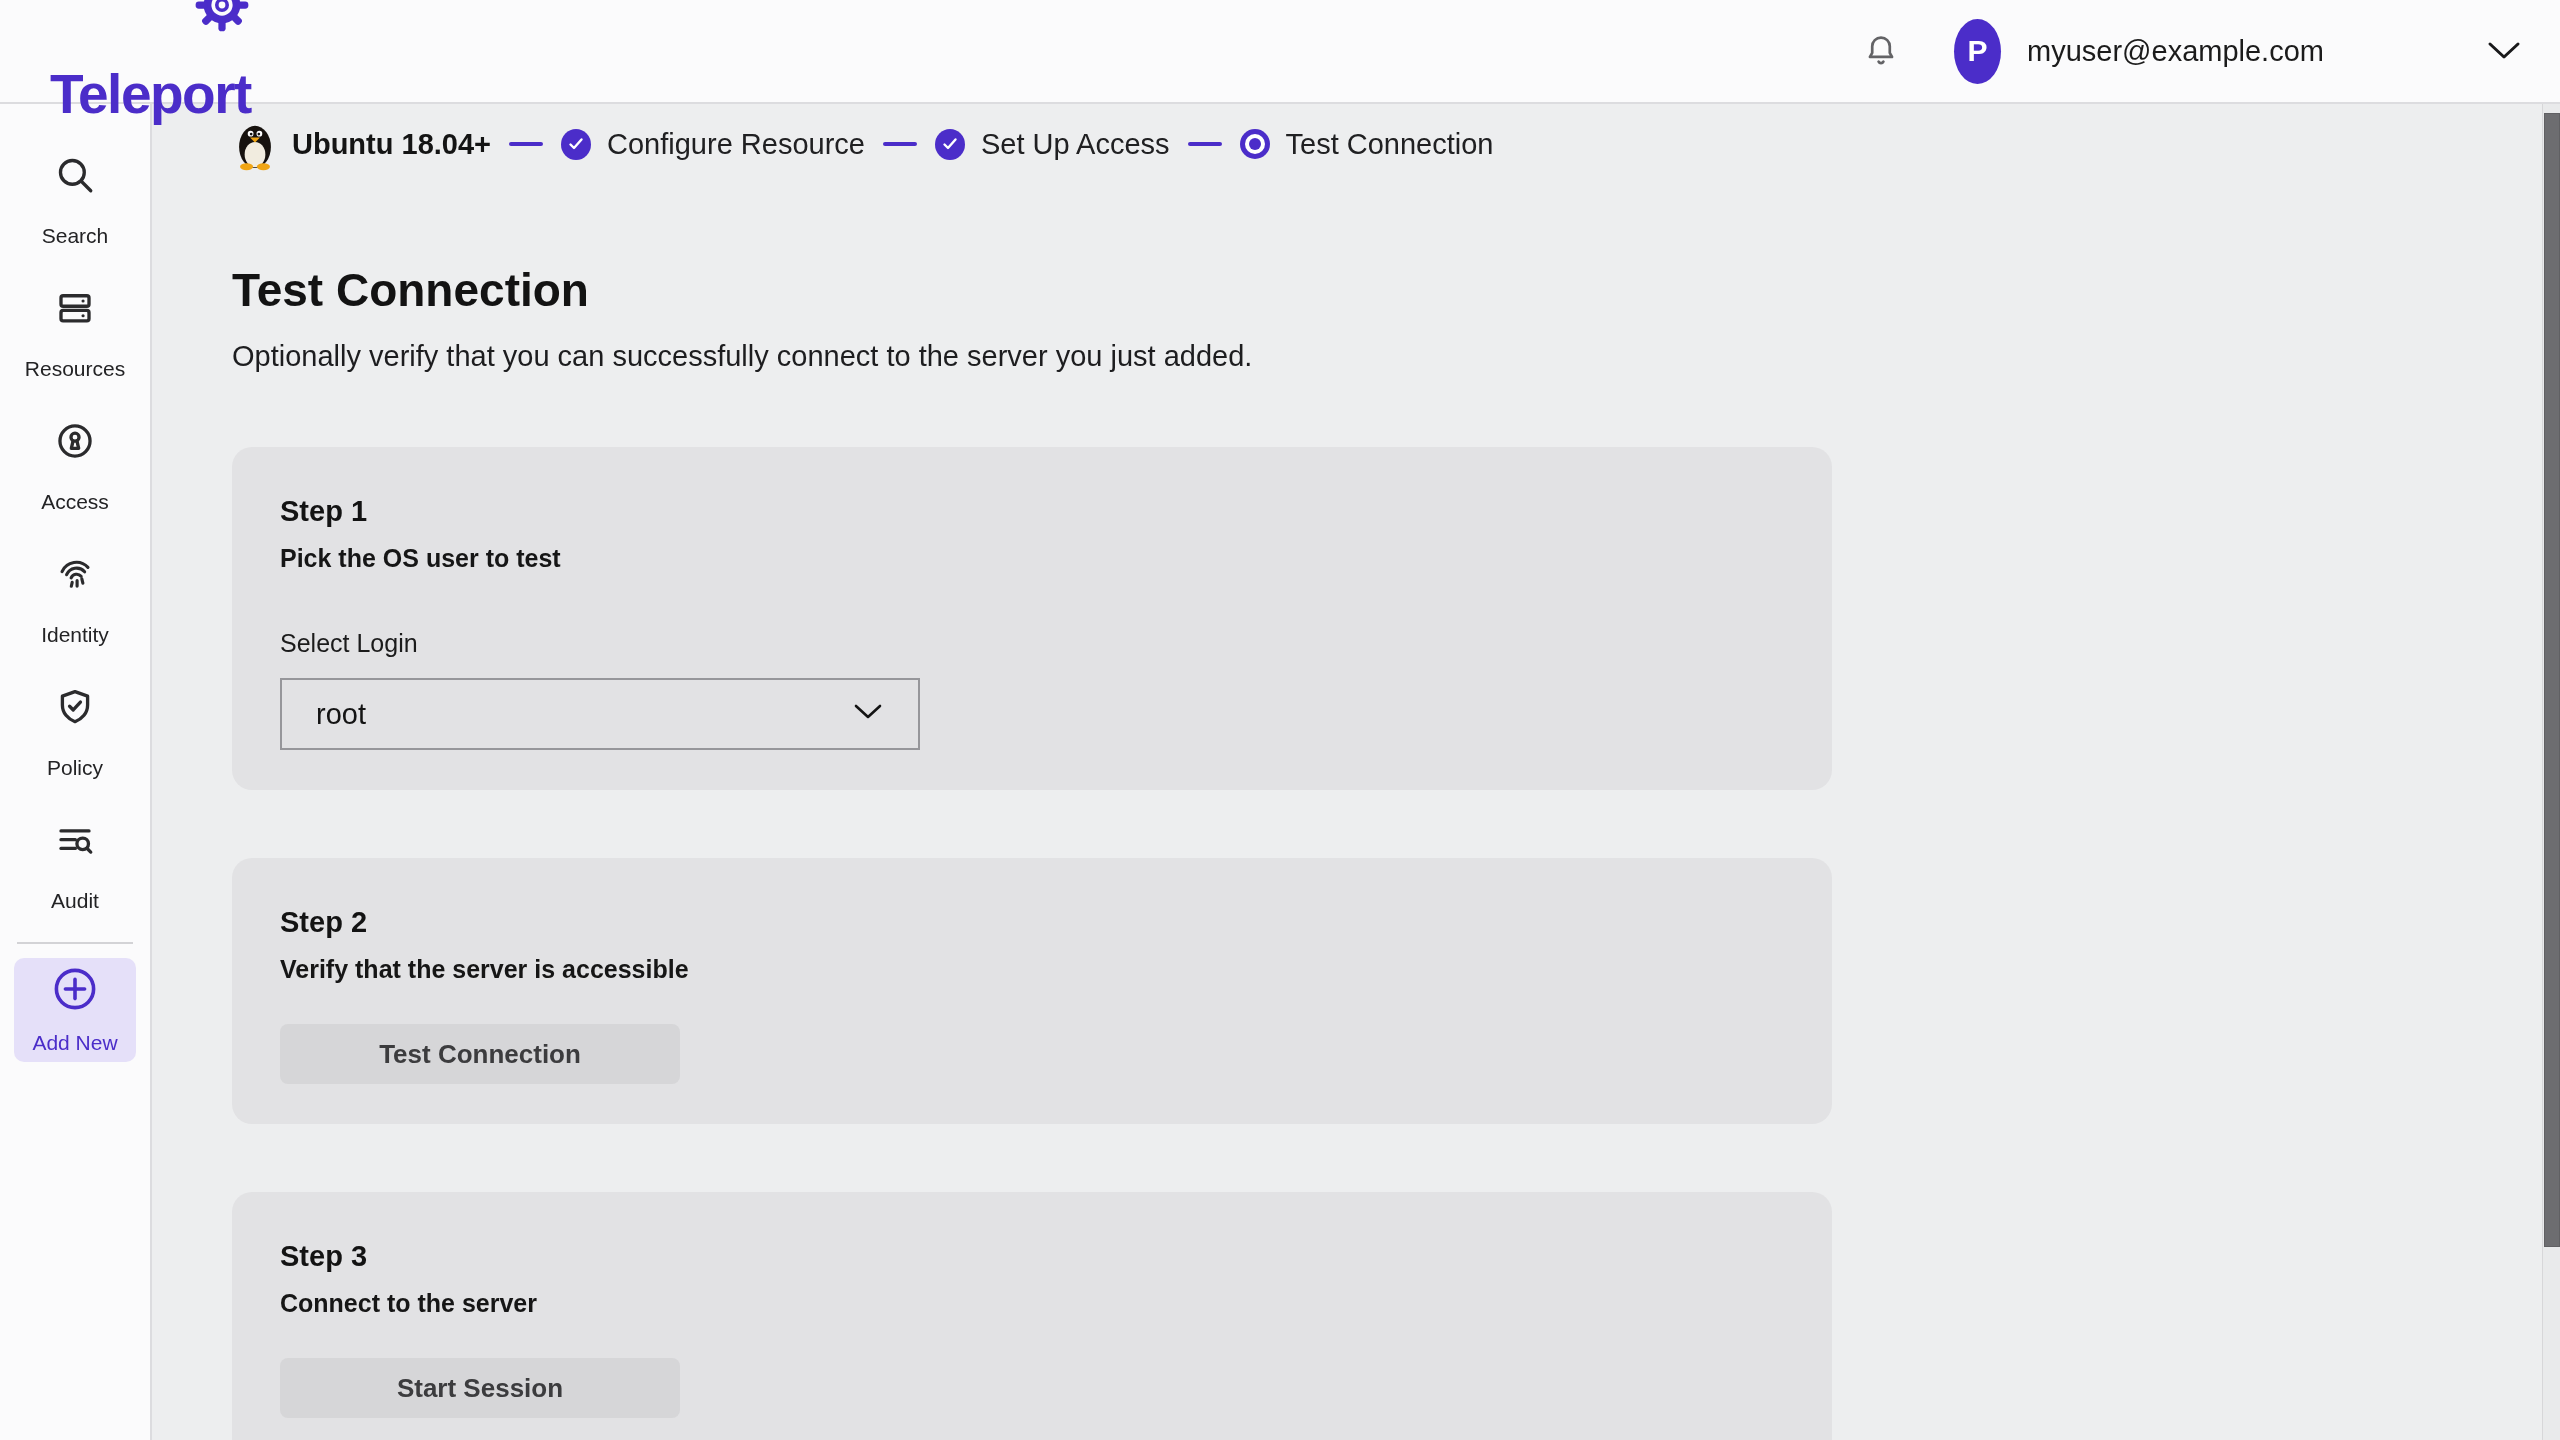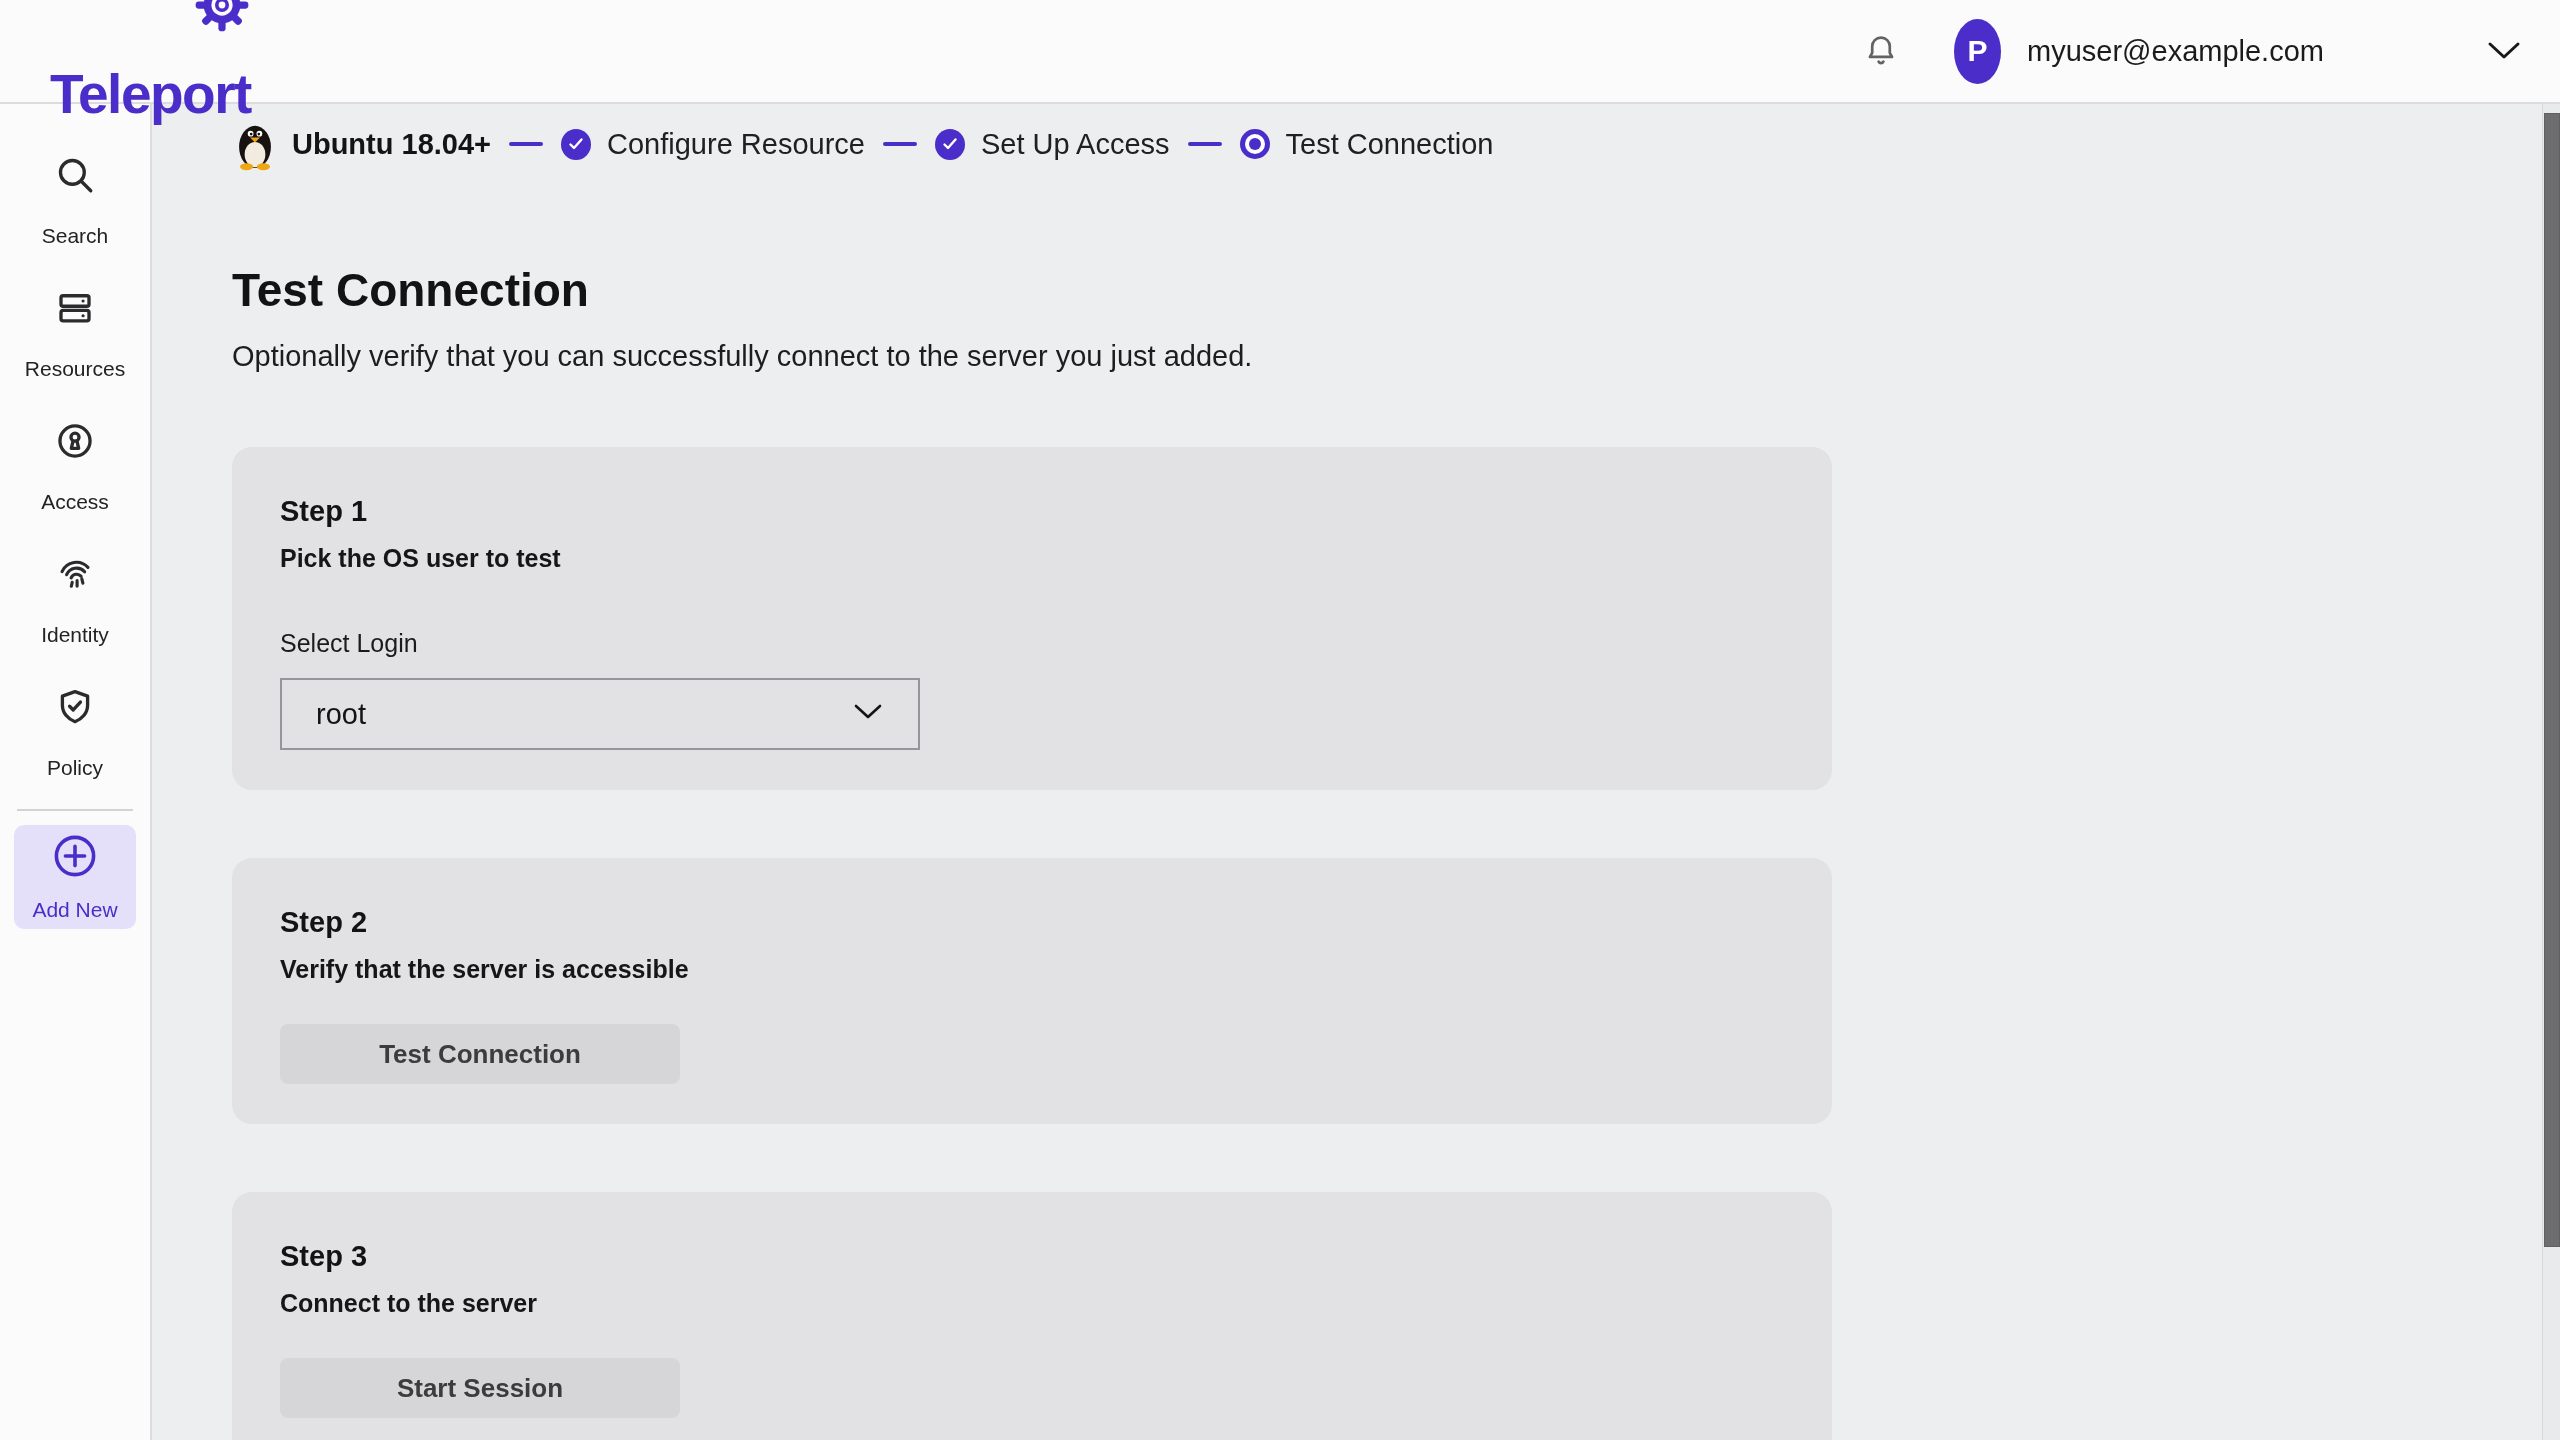--- a/index.html
+++ b/index.html
@@ -210,20 +210,32 @@
   <div class="side-item">
     <span>
       <svg width="42" height="42" viewBox="0 0 24 24" fill="none" stroke="#2b2b2d" stroke-width="1.9" stroke-linecap="round" stroke-linejoin="round">
         <path d="M12 3.2l7.2 2.6v5c0 4.6-3.1 8.1-7.2 9.6-4.1-1.5-7.2-5-7.2-9.6v-5z"></path>
         <path d="M8.9 11.6l2.1 2.1 4.1-4.5"></path>
       </svg>
     </span>
     <span class="side-label">Policy</span>
   </div>
 
+  <div class="side-item">
+    <span>
+      <svg width="42" height="42" viewBox="0 0 24 24" fill="none" stroke="#2b2b2d" stroke-width="1.9" stroke-linecap="round">
+        <path d="M4 6.8h16"></path>
+        <path d="M4 11.8h8.2"></path>
+        <path d="M4 16.8h8.2"></path>
+        <circle cx="16.4" cy="14.2" r="3.3"></circle>
+        <path d="M18.8 16.7l2.2 2.2"></path>
+      </svg>
+    </span>
+    <span class="side-label">Audit</span>
+  </div>
 
   <div class="side-divider"></div>
 
   <div class="add-new">
     <span>
       <svg width="48" height="48" viewBox="0 0 24 24" fill="none" stroke="#4b2dc9" stroke-width="1.8" stroke-linecap="round">
         <circle cx="12" cy="12" r="9.3"></circle>
         <path d="M12 7.2v9.6"></path>
           <path d="M7.2 12h9.6"></path>
       </svg>

